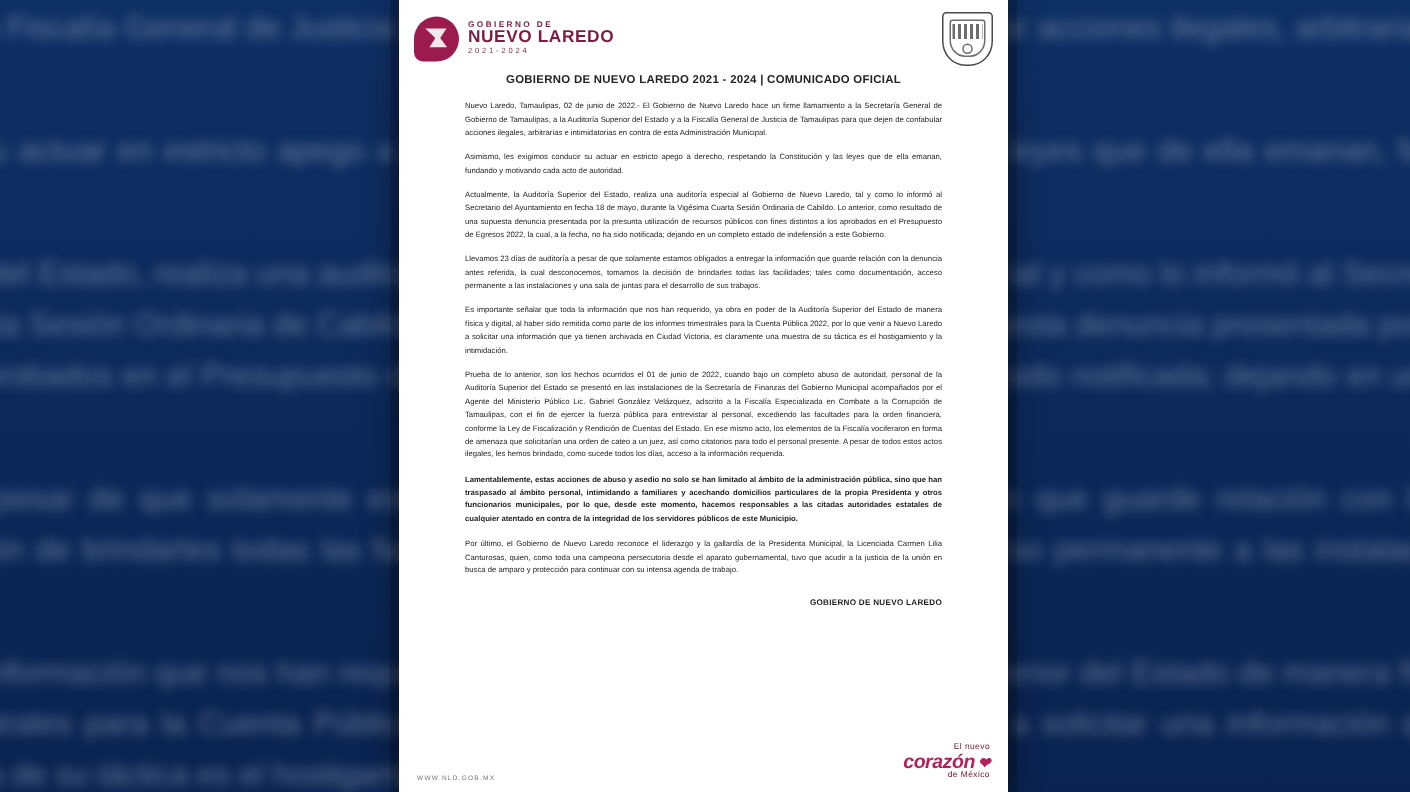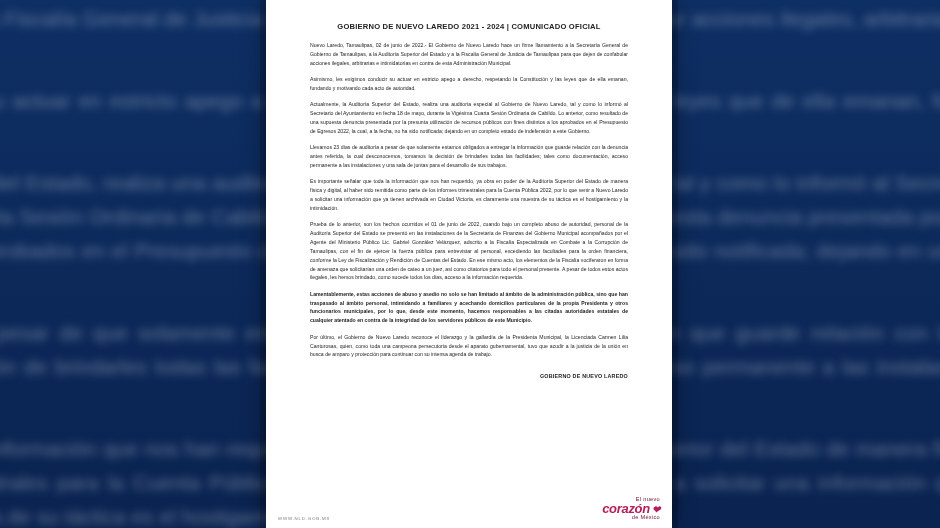--- a/index.html
+++ b/index.html
@@ -125,21 +125,20 @@
   }
 
   .doc-title {
     text-align: center;
     font-size: 7.6px;
     font-weight: bold;
     color: #232323;
     letter-spacing: .2px;
     padding: 2px 0 8px 0;
     border-bottom: 0;
-    margin-top: 20px;
   }
   .doc-body {
     padding: 2px 44px 0 44px;
     font-size: 5.15px;
     line-height: 1.72;
     color: #1d1d1d;
     text-align: justify;
   }
   .doc-body p { margin: 0 0 7.5px 0; }
   .doc-body p.bold { font-weight: bold; }
@@ -215,20 +214,35 @@
 
     </div>
   </div>
 </div>
 
 <div class="edge-left"></div>
 <div class="edge-right"></div>
 
 <div class="doc">
 
+  <div class="doc-header">
+    <div class="brand">
+      <div class="brand-mark"></div>
+      <div class="brand-text">
+        <div class="bt1">GOBIERNO DE</div>
+        <div class="bt2">NUEVO LAREDO</div>
+        <div class="bt3">2021-2024</div>
+      </div>
+    </div>
+    <div class="seal">
+      <div class="shield"></div>
+      <div class="bars"></div>
+      <div class="dot"></div>
+    </div>
+  </div>
 
   <div class="doc-title">GOBIERNO DE NUEVO LAREDO 2021 - 2024 | COMUNICADO OFICIAL</div>
 
   <div class="doc-body">
     <p>Nuevo Laredo, Tamaulipas, 02 de junio de 2022.- El Gobierno de Nuevo Laredo hace un firme llamamiento a la Secretaría General de Gobierno de Tamaulipas, a la Auditoría Superior del Estado y a la Fiscalía General de Justicia de Tamaulipas para que dejen de confabular acciones ilegales, arbitrarias e intimidatorias en contra de esta Administración Municipal.</p>
     <p>Asimismo, les exigimos conducir su actuar en estricto apego a derecho, respetando la Constitución y las leyes que de ella emanan, fundando y motivando cada acto de autoridad.</p>
     <p>Actualmente, la Auditoría Superior del Estado, realiza una auditoría especial al Gobierno de Nuevo Laredo, tal y como lo informó al Secretario del Ayuntamiento en fecha 18 de mayo, durante la Vigésima Cuarta Sesión Ordinaria de Cabildo. Lo anterior, como resultado de una supuesta denuncia presentada por la presunta utilización de recursos públicos con fines distintos a los aprobados en el Presupuesto de Egresos 2022, la cual, a la fecha, no ha sido notificada; dejando en un completo estado de indefensión a este Gobierno.</p>
     <p>Llevamos 23 días de auditoría a pesar de que solamente estamos obligados a entregar la información que guarde relación con la denuncia antes referida, la cual desconocemos, tomamos la decisión de brindarles todas las facilidades; tales como documentación, acceso permanente a las instalaciones y una sala de juntas para el desarrollo de sus trabajos.</p>
     <p>Es importante señalar que toda la información que nos han requerido, ya obra en poder de la Auditoría Superior del Estado de manera física y digital, al haber sido remitida como parte de los informes trimestrales para la Cuenta Pública 2022, por lo que venir a Nuevo Laredo a solicitar una información que ya tienen archivada en Ciudad Victoria, es claramente una muestra de su táctica es el hostigamiento y la intimidación.</p>
     <p>Prueba de lo anterior, son los hechos ocurridos el 01 de junio de 2022, cuando bajo un completo abuso de autoridad, personal de la Auditoría Superior del Estado se presentó en las instalaciones de la Secretaría de Finanzas del Gobierno Municipal acompañados por el Agente del Ministerio Público Lic. Gabriel González Velázquez, adscrito a la Fiscalía Especializada en Combate a la Corrupción de Tamaulipas, con el fin de ejercer la fuerza pública para entrevistar al personal, excediendo las facultades para la orden financiera, conforme la Ley de Fiscalización y Rendición de Cuentas del Estado. En ese mismo acto, los elementos de la Fiscalía vociferaron en forma de amenaza que solicitarían una orden de cateo a un juez, así como citatorios para todo el personal presente. A pesar de todos estos actos ilegales, les hemos brindado, como sucede todos los días, acceso a la información requerida.</p>

